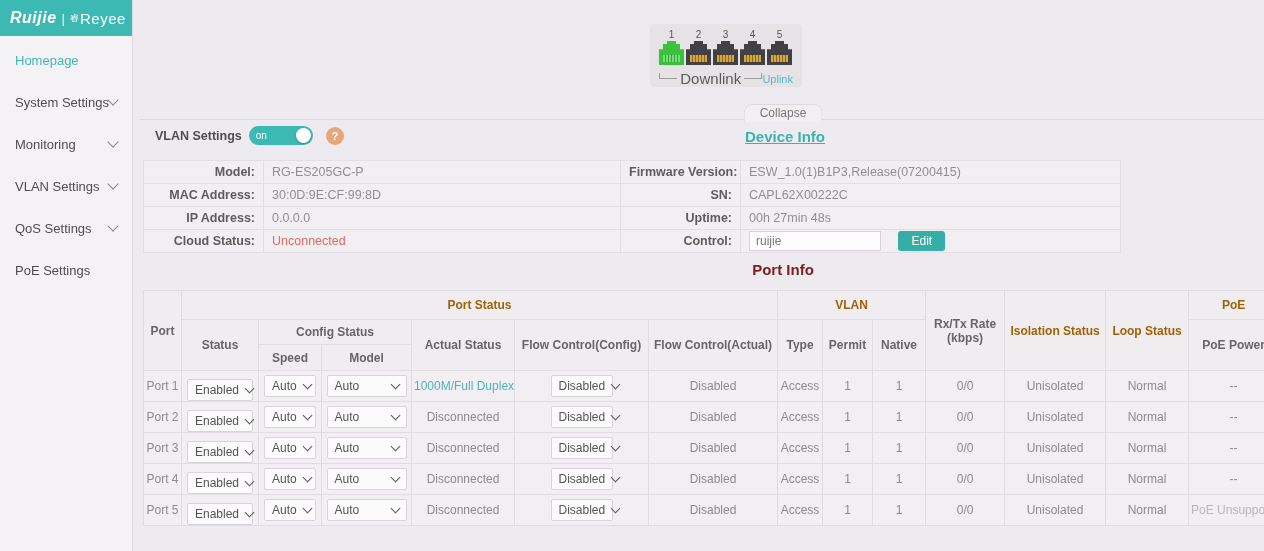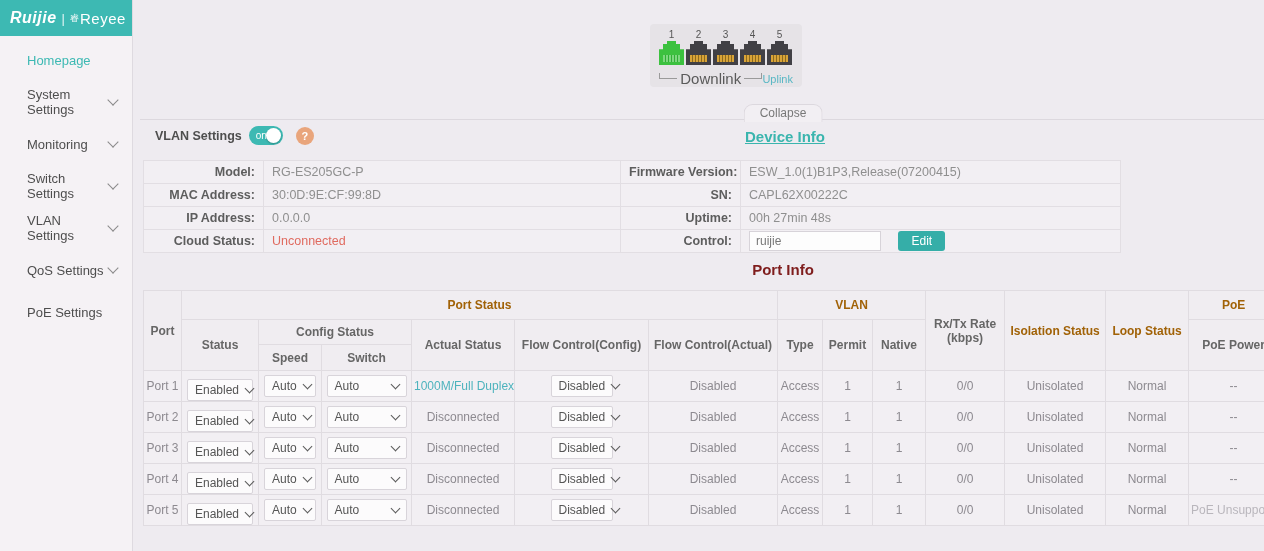--- a/index.html
+++ b/index.html
@@ -6,21 +6,21 @@
   body{width:1264px;height:551px;background:#eeebf0;font-family:"Liberation Sans",sans-serif;position:relative;overflow:hidden;}
 
   
   .sidebar{position:absolute;left:0;top:0;width:133px;height:551px;background:#f5f2f5;border-right:1px solid #dedae0;box-sizing:border-box;}
   .logo{height:36px;background:#3db9b3;color:#fff;display:flex;align-items:center;padding-left:10px;box-sizing:border-box;white-space:nowrap;}
   .logo .ruijie{font-weight:bold;font-style:italic;font-size:16px;letter-spacing:.5px;}
   .logo .sep{margin:0 5px;font-weight:100;opacity:.85;font-size:13px;}
   .logo .cn{font-size:9px;margin-right:1px;}
   .logo .reyee{font-size:15px;font-weight:400;letter-spacing:.5px;}
   .nav{padding-top:3px;}
-  .nav-item{display:flex;justify-content:space-between;align-items:center;height:42px;padding:0 15px;font-size:13px;color:#4e4e4e;cursor:pointer;margin-left:12px;}
+  .nav-item{display:flex;justify-content:space-between;align-items:center;height:42px;padding:0 15px;font-size:13px;color:#4e4e4e;cursor:pointer;}
   .nav-item.active{color:#3db9b3;}
   .chev{width:7px;height:7px;border-right:1.3px solid #8a8a8a;border-bottom:1.3px solid #8a8a8a;transform:rotate(45deg);margin-top:-4px;flex:none;}
 
   
   .port-panel{position:absolute;left:650px;top:24px;width:152px;height:63px;background:#e6e3e7;border-radius:4px;box-sizing:border-box;padding:4px 9px 0;}
   .ports-row{display:flex;}
   .port-block{width:27px;margin-right:2px;text-align:center;}
   .port-num{font-size:10px;color:#555;height:13px;line-height:13px;}
   .rj45{width:25px;height:24px;margin:0 auto;position:relative;background:#414045;clip-path:polygon(0 34%,16% 34%,16% 12%,32% 12%,32% 0,68% 0,68% 12%,84% 12%,84% 34%,100% 34%,100% 100%,0 100%);filter:drop-shadow(0 0 1px rgba(255,255,255,.95));}
   .rj45 .pins{position:absolute;bottom:3px;left:4px;right:4px;height:7px;background:repeating-linear-gradient(90deg,#d9a438 0 2px,#8c6a1e 2px 3px);}
@@ -35,21 +35,21 @@
   .bracket .txt{margin:0 3px;white-space:nowrap;}
   .uplink-label{flex:1;text-align:center;font-size:11px;color:#58b7c4;}
 
   
   .divider{position:absolute;left:140px;right:0;top:119px;height:1px;background:#dcd8de;}
   .collapse-tab{position:absolute;left:783px;top:104px;transform:translateX(-50%);z-index:2;background:#f2eff3;border:1px solid #dcd8de;border-bottom:none;border-radius:9px 9px 0 0;font-size:12px;color:#787878;padding:1px 15px 2px;cursor:pointer;}
 
   
   .vlan-row{position:absolute;left:155px;top:126px;display:flex;align-items:center;}
   .vlan-label{font-size:12.5px;font-weight:bold;color:#4e4e4e;margin-right:7px;}
-  .toggle{width:34px;height:19px;background:#3db9b3;border-radius:10px;position:relative;cursor:pointer;flex:none;}
+  .toggle{width:64px;height:19px;background:#3db9b3;border-radius:10px;position:relative;cursor:pointer;flex:none;}
   .toggle .on-text{position:absolute;left:7px;top:4px;font-size:10px;color:#fff;}
   .toggle .knob{position:absolute;right:2px;top:2px;width:15px;height:15px;border-radius:50%;background:#fff;box-shadow:0 1px 2px rgba(0,0,0,.25);}
   .help{width:18px;height:18px;border-radius:50%;background:#e9a57c;color:#fff;font-size:11px;font-weight:bold;display:flex;align-items:center;justify-content:center;margin-left:13px;cursor:pointer;}
 
   
   .devinfo-title{position:absolute;left:785px;top:128px;transform:translateX(-50%);color:#3ab5ae;font-weight:bold;font-size:15px;text-decoration:underline;cursor:pointer;white-space:nowrap;}
   .dev-table{position:absolute;left:143px;top:160px;width:977px;border-collapse:collapse;table-layout:fixed;}
   .dev-table td{border:1px solid #e2dee3;background:#f2eff3;height:22px;font-size:12.5px;padding:0 8px;overflow:hidden;white-space:nowrap;}
   .dev-table td.lbl{text-align:right;font-weight:bold;color:#5d5d5d;}
   .dev-table td.val{text-align:left;color:#8f8f8f;}
@@ -88,24 +88,20 @@
   <div class="nav">
     <div class="nav-item active">
         <span>Homepage</span>
       </div>
     <div class="nav-item">
         <span>System Settings</span>
         <span class="chev"></span>
       </div>
     <div class="nav-item">
         <span>Monitoring</span>
-        <span class="chev"></span>
-      </div>
-    <div class="nav-item">
-        <span>Switch Settings</span>
         <span class="chev"></span>
       </div>
     <div class="nav-item">
         <span>VLAN Settings</span>
         <span class="chev"></span>
       </div>
     <div class="nav-item">
         <span>QoS Settings</span>
         <span class="chev"></span>
       </div>
@@ -245,21 +241,21 @@
       <th rowspan="2">Actual Status</th>
       <th rowspan="2">Flow Control(Config)</th>
       <th rowspan="2">Flow Control(Actual)</th>
       <th rowspan="2">Type</th>
       <th rowspan="2">Permit</th>
       <th rowspan="2">Native</th>
       <th rowspan="2">PoE Power</th>
     </tr>
     <tr>
       <th>Speed</th>
-      <th>Switch</th>
+      <th>Model</th>
     </tr>
   </thead>
   <tbody>
     <tr>
       <td>Port 1</td>
       <td><div class="sel w-status">
             <span>Enabled</span>
             <span class="caret"></span>
           </div></td>
       <td><div class="sel w-speed">

